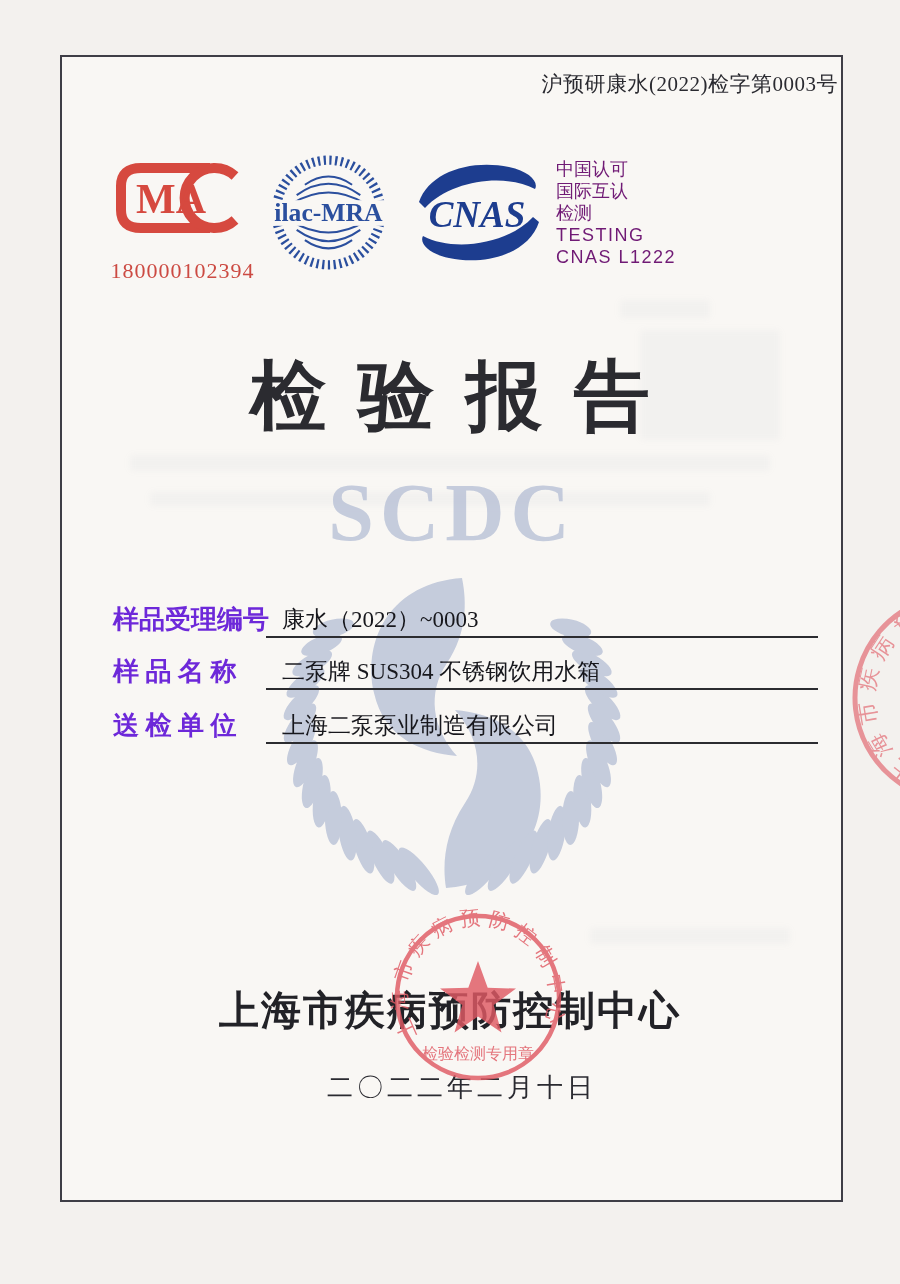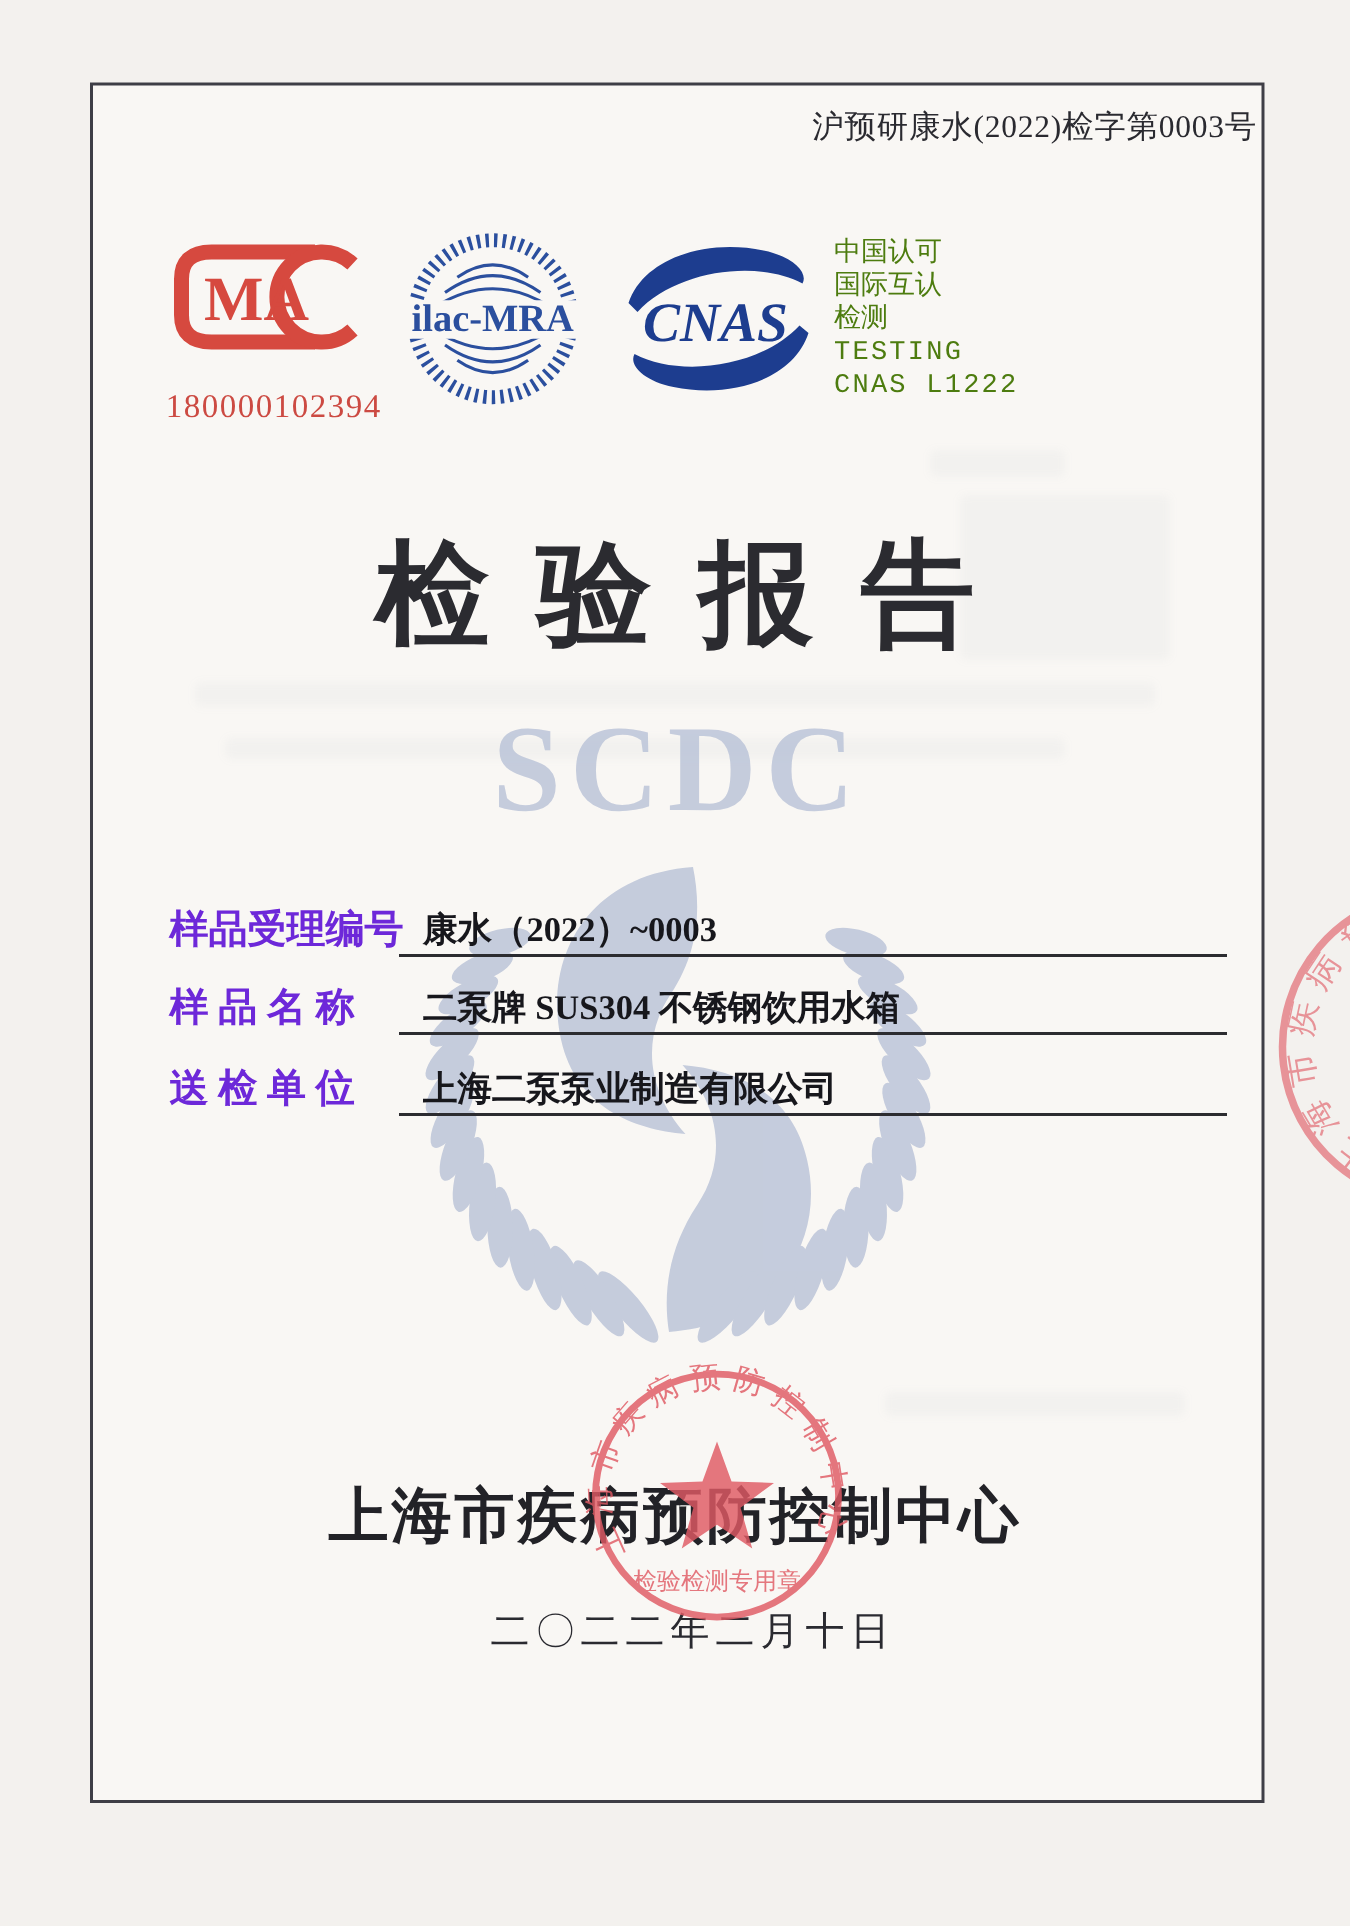--- a/index.html
+++ b/index.html
@@ -22,22 +22,22 @@
   
   .cma-wrap{position:absolute;left:113px;top:156px;width:140px;}
   .cma-number{
     position:absolute;left:110px;top:258px;width:145px;text-align:center;
     font-size:22px;color:#cc4a42;letter-spacing:1px;
   }
   .ilac-wrap{position:absolute;left:270px;top:154px;width:118px;}
   .cnas-wrap{position:absolute;left:413px;top:158px;width:132px;}
   .cnas-info{
     position:absolute;left:556px;top:158px;width:180px;
-    font-family:Liberation Mono, monospace;
-    font-size:18px;line-height:22px;color:#4d7c0f;
+    font-family:Liberation Sans, sans-serif;
+    font-size:18px;line-height:22px;color:#701a75;
   }
   .cnas-info .ln{white-space:nowrap;}
   .cnas-info .latin{letter-spacing:1.5px;}
   
   .report-title{
     position:absolute;left:0;top:346px;width:900px;text-align:center;
     font-family:"Liberation Sans", sans-serif;
     font-size:76px;font-weight:bold;color:#2b2b30;
     letter-spacing:0.42em;text-indent:0.42em;
   }
@@ -47,21 +47,21 @@
   .field-label{
     position:absolute;left:113px;width:180px;
     font-size:26px;font-weight:bold;color:#6d28d9;white-space:nowrap;
   }
   .field-line{
     position:absolute;left:266px;width:552px;height:34px;
     border-bottom:2px solid #2c2c30;
   }
   .field-value{
     position:absolute;left:282px;
-    font-size:23px;color:#17171c;white-space:nowrap;font-weight:bold;
+    font-size:23px;color:#17171c;white-space:nowrap;
   }
   
   .org-name{
     position:absolute;left:0;top:983px;width:900px;text-align:center;
     font-family:"Liberation Sans", sans-serif;
     font-size:40px;font-weight:bold;color:#222227;letter-spacing:2px;
   }
   .report-date{
     position:absolute;left:0;top:1070px;width:900px;text-align:center;
     font-size:26px;color:#2a2a30;letter-spacing:4px;padding-left:12px;

